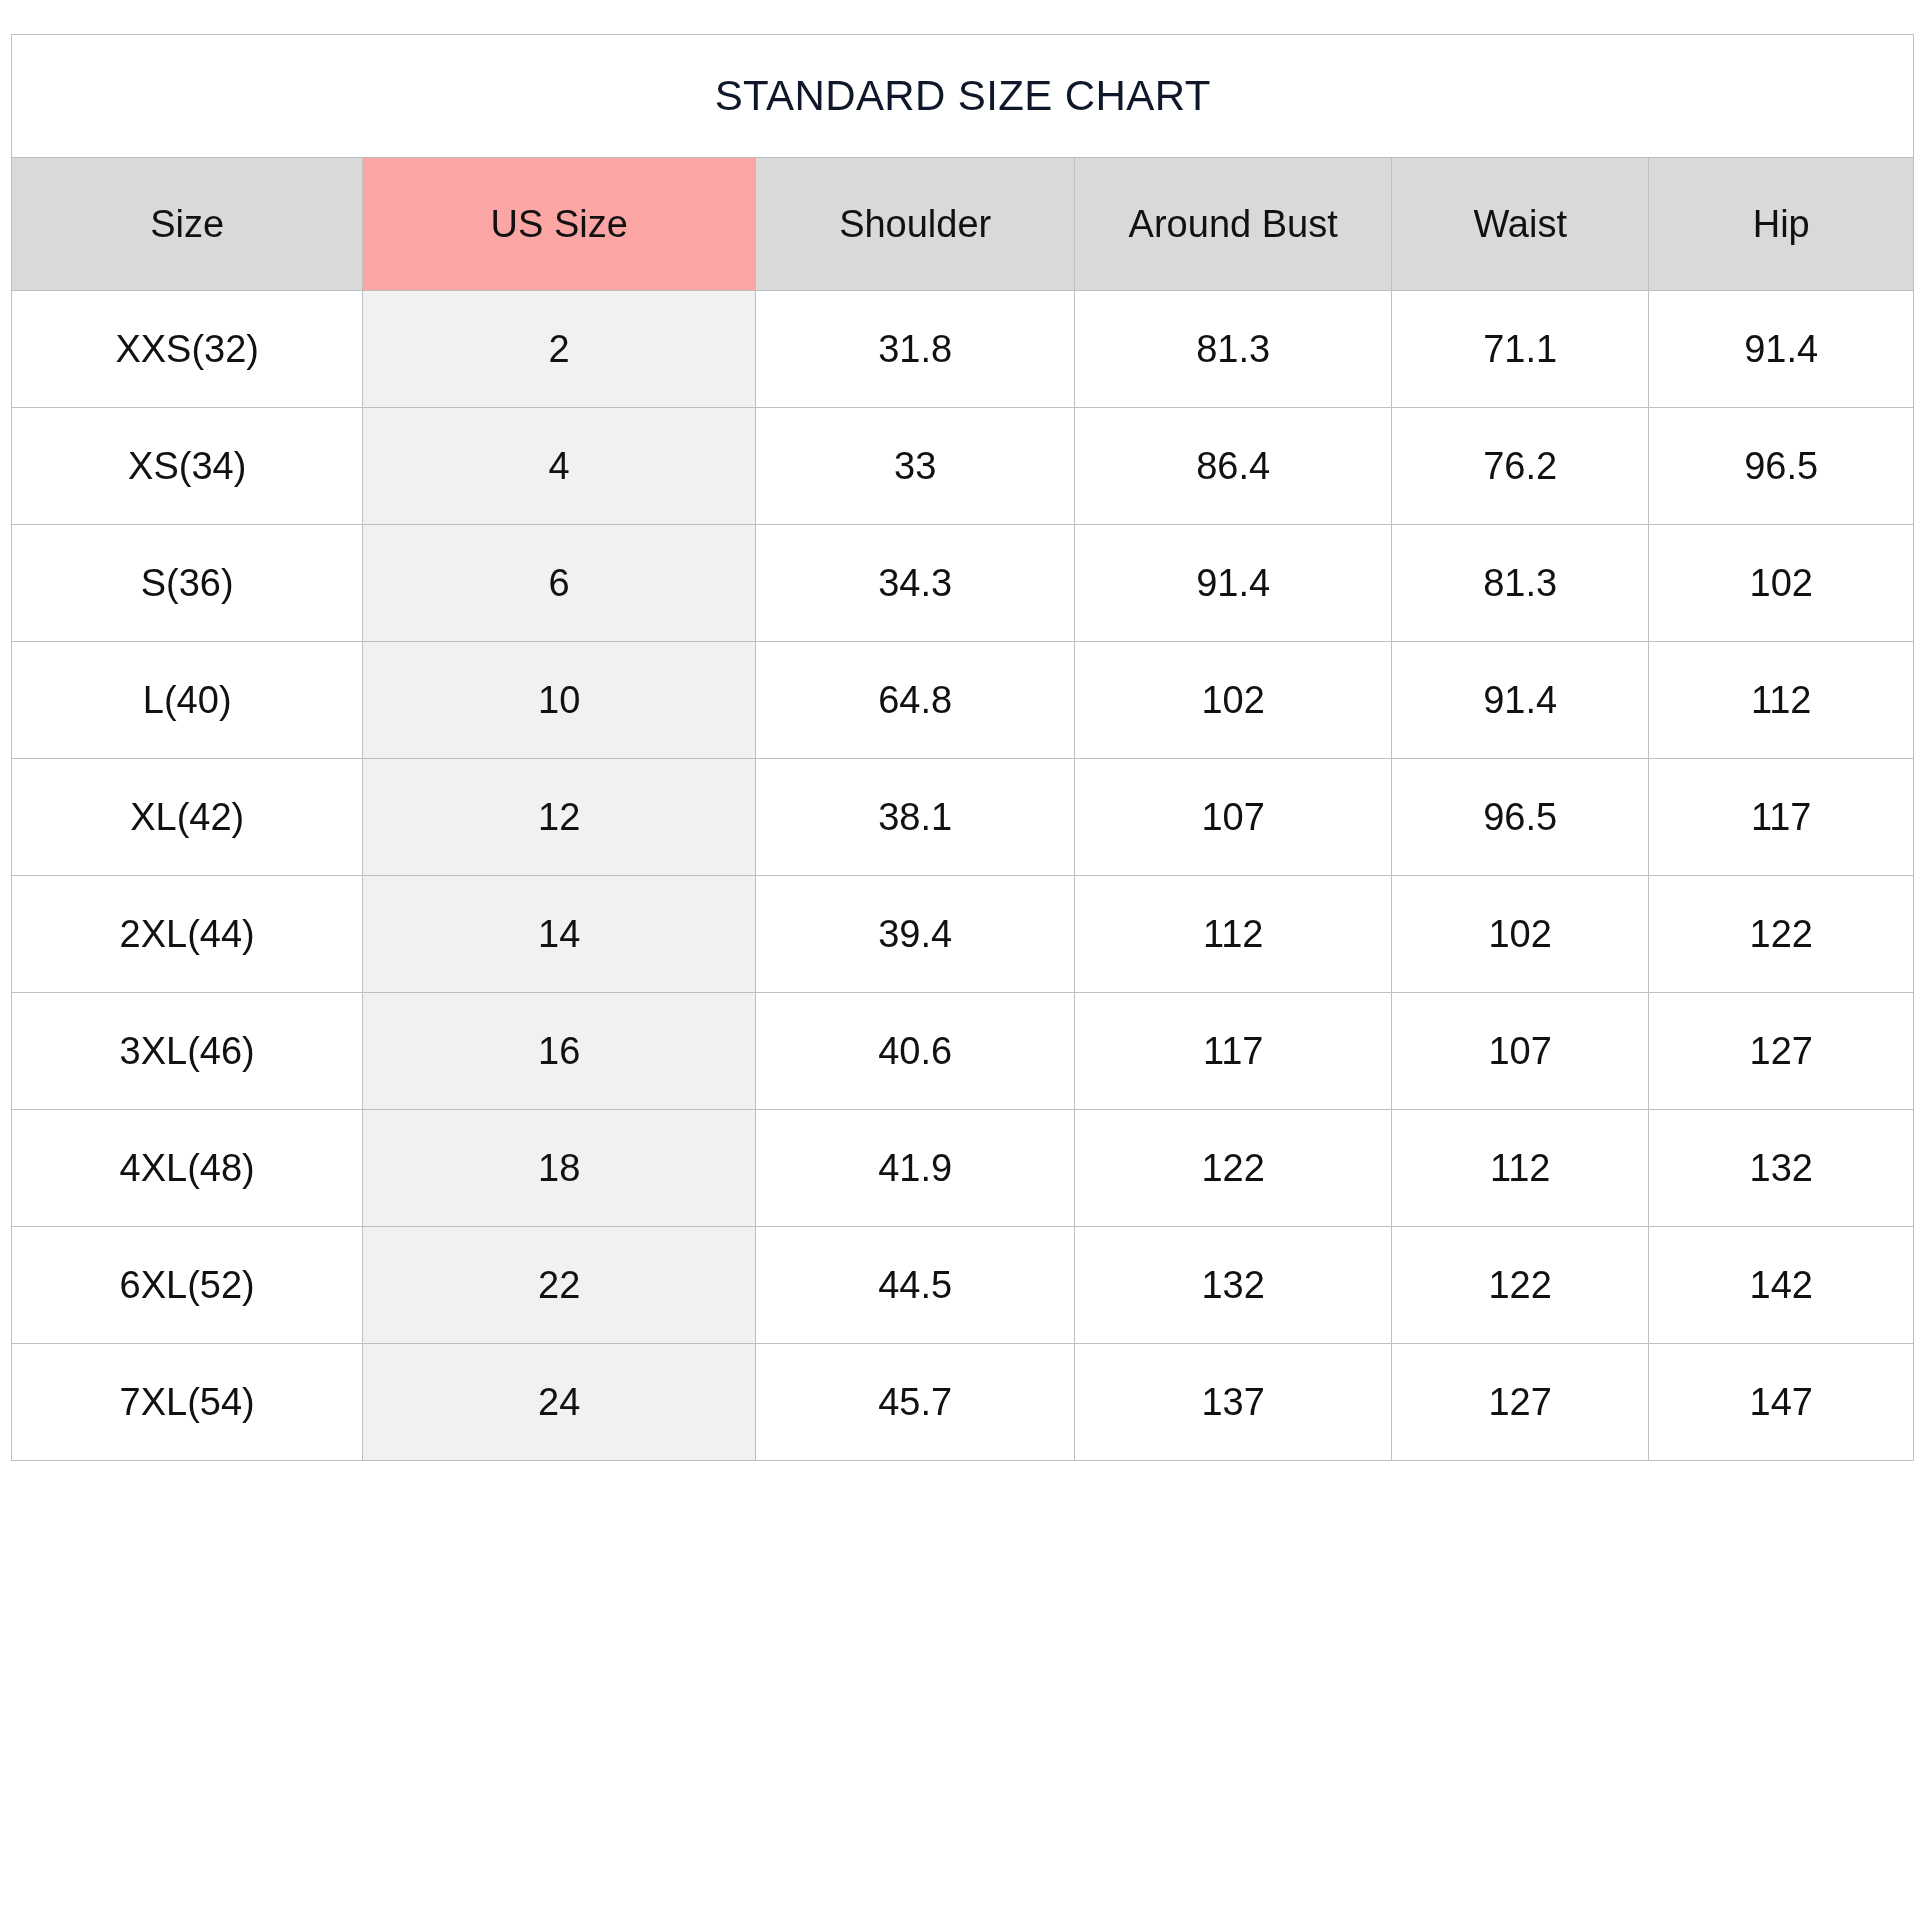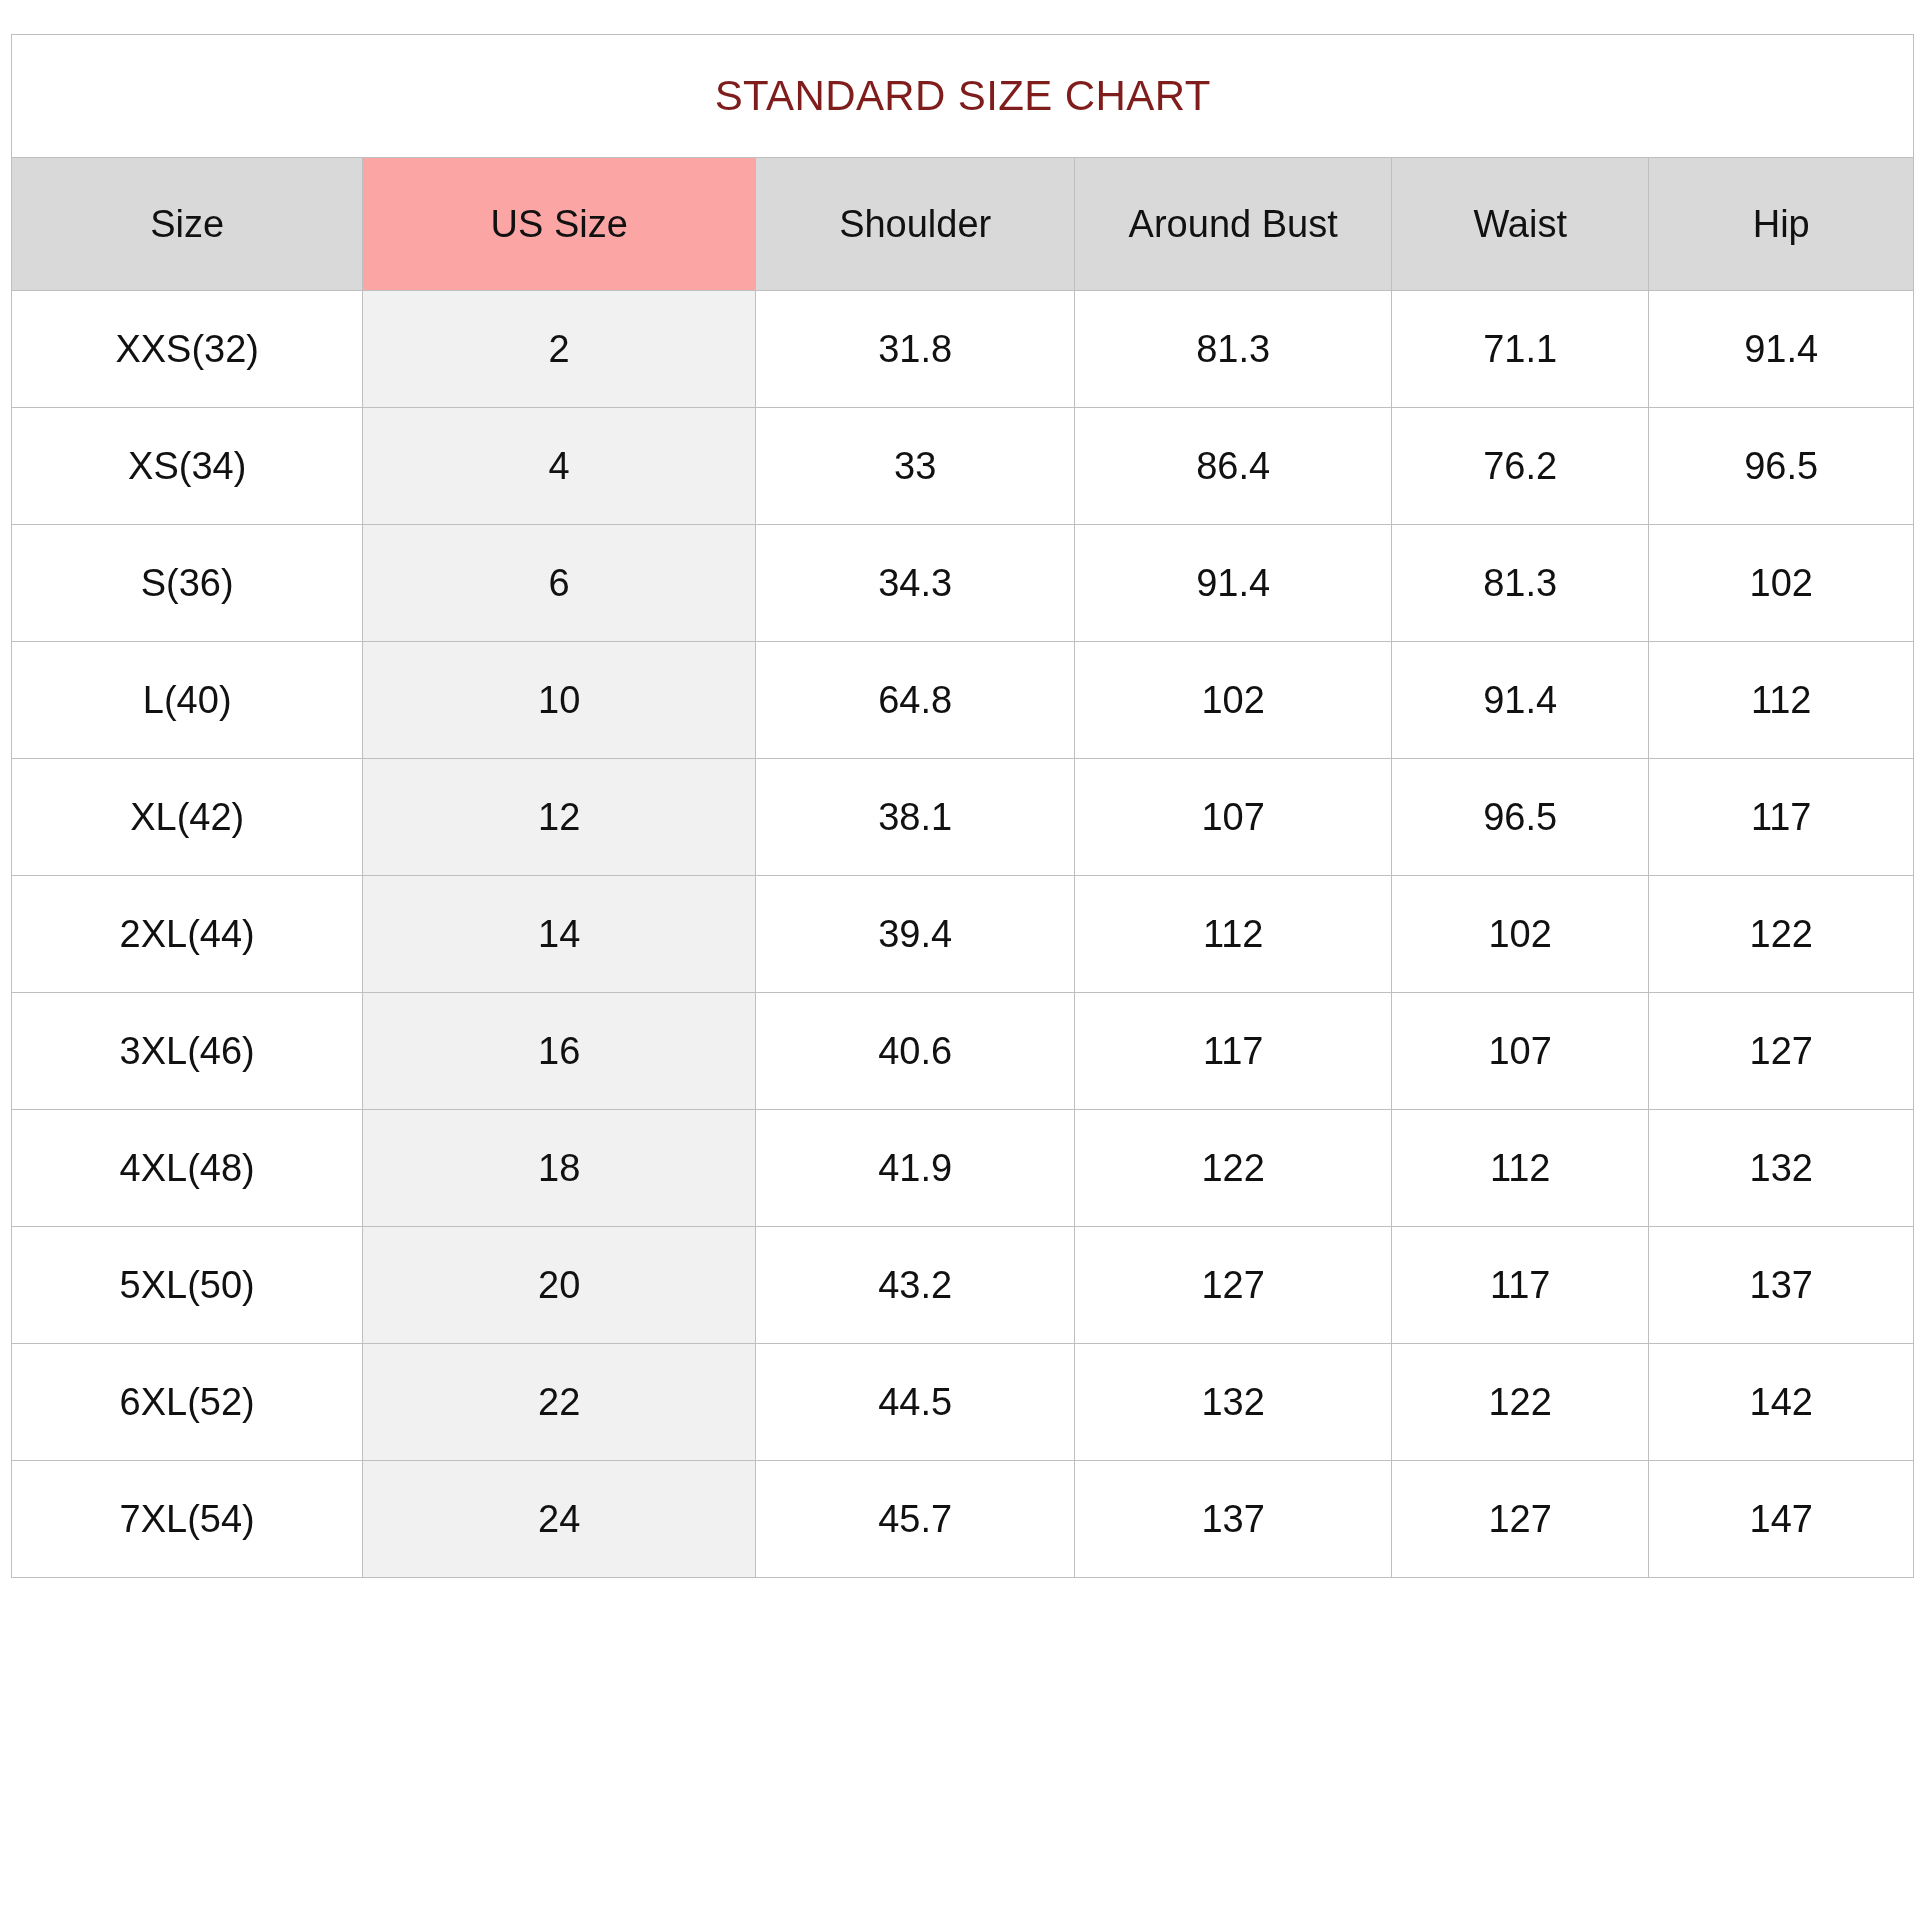--- a/index.html
+++ b/index.html
@@ -46,21 +46,21 @@
 
   
   .title-cell {
     height: 122px;
     text-align: center;
     vertical-align: middle;
     background: #ffffff;
     font-size: 42px;
     font-weight: 400;
     letter-spacing: 0.4px;
-    color: #7f1d1d;
+    color: #0f172a;
     padding: 0;
   }
 
   
   thead.col-head th {
     height: 116px;
     background: #d9d9d9;
     font-size: 38px;
     font-weight: 400;
     color: #111111;
@@ -199,28 +199,20 @@
 
         <tr>
           <td>4XL(48)</td>
           <td class="col-us">18</td>
           <td>41.9</td>
           <td>122</td>
           <td>112</td>
           <td>132</td>
         </tr>
 
-        <tr>
-          <td>5XL(50)</td>
-          <td class="col-us">20</td>
-          <td>43.2</td>
-          <td>127</td>
-          <td>117</td>
-          <td>137</td>
-        </tr>
 
         <tr>
           <td>6XL(52)</td>
           <td class="col-us">22</td>
           <td>44.5</td>
           <td>132</td>
           <td>122</td>
           <td>142</td>
         </tr>
 

